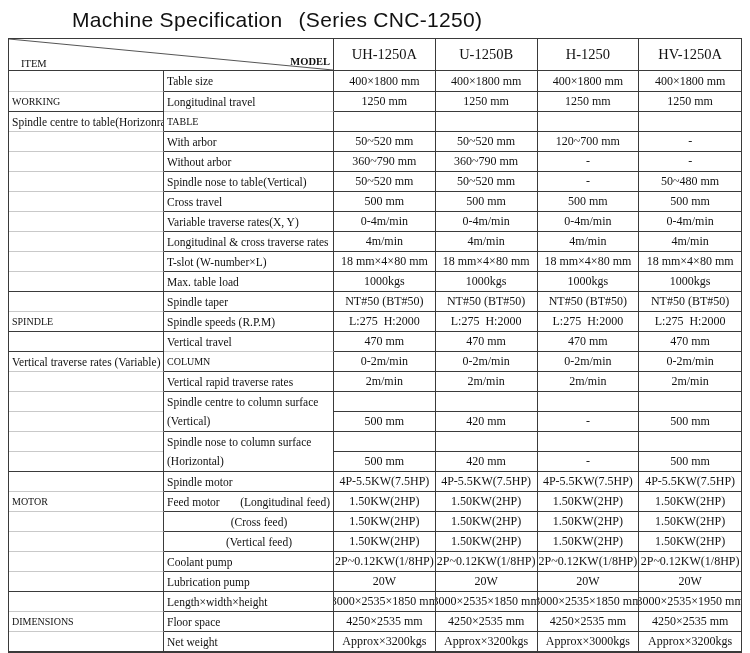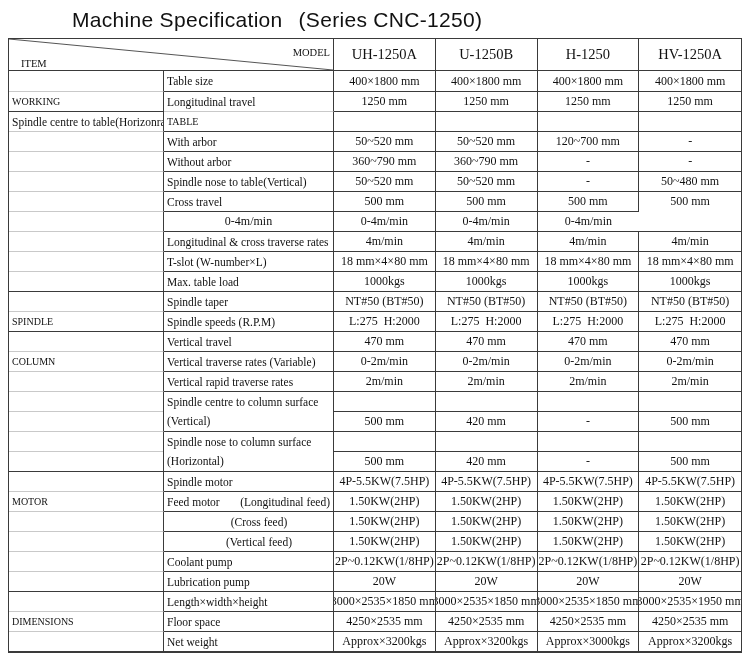--- a/index.html
+++ b/index.html
@@ -17,21 +17,21 @@
 
   .tbl{
     width:732px;margin-left:8px;
     border:1px solid #3a3a3a;border-bottom-width:2px;
     background:#fff;
   }
   .hdr,.row{display:grid;grid-template-columns:155px 170px 1fr 1fr 1fr 1fr;}
   .hdr{height:31px;border-bottom:1px solid #3a3a3a;}
   .diag{grid-column:1/3;position:relative;border-right:1px solid #3a3a3a;}
   .diag svg{position:absolute;left:0;top:0;width:100%;height:100%;display:block;}
-  .diag .model{position:absolute;top:8px;right:3px;font-size:10.5px;}
+  .diag .model{position:absolute;top:17px;right:3px;font-size:10.5px;font-weight:bold;}
   .diag .item{position:absolute;bottom:1px;left:12px;font-size:10.5px;}
   .mcol{
     display:flex;align-items:center;justify-content:center;
     font-size:14.5px;border-right:1px solid #3a3a3a;white-space:nowrap;
   }
   .hdr .mcol:last-child{border-right:none;}
 
   .row{height:20px;}
   .row.dbl{height:40px;}
   .c{
@@ -128,20 +128,21 @@
       <div class="row">
         <div class="c c-item"><span></span></div>
         <div class="c c-label"><span class="lab-main">Cross travel</span></div>
         <div class="c c-val">500 mm</div>
         <div class="c c-val">500 mm</div>
         <div class="c c-val">500 mm</div>
         <div class="c c-val">500 mm</div>
       </div>
       <div class="row">
         <div class="c c-item"><span></span></div>
+        <div class="c c-label"><span class="lab-main">Variable traverse rates(X, Y)</span></div>
         <div class="c c-val">0-4m/min</div>
         <div class="c c-val">0-4m/min</div>
         <div class="c c-val">0-4m/min</div>
         <div class="c c-val">0-4m/min</div>
       </div>
       <div class="row">
         <div class="c c-item"><span></span></div>
         <div class="c c-label"><span class="lab-main">Longitudinal &amp; cross traverse rates</span></div>
         <div class="c c-val">4m/min</div>
         <div class="c c-val">4m/min</div>
@@ -182,22 +183,22 @@
       </div>
       <div class="row sec">
         <div class="c c-item"><span></span></div>
         <div class="c c-label"><span class="lab-main">Vertical travel</span></div>
         <div class="c c-val">470 mm</div>
         <div class="c c-val">470 mm</div>
         <div class="c c-val">470 mm</div>
         <div class="c c-val">470 mm</div>
       </div>
       <div class="row">
+        <div class="c c-label"><span class="lab-main">Vertical traverse rates (Variable)</span></div>
         <div class="c c-item"><span>COLUMN</span></div>
-        <div class="c c-label"><span class="lab-main">Vertical traverse rates (Variable)</span></div>
         <div class="c c-val">0-2m/min</div>
         <div class="c c-val">0-2m/min</div>
         <div class="c c-val">0-2m/min</div>
         <div class="c c-val">0-2m/min</div>
       </div>
       <div class="row">
         <div class="c c-item"><span></span></div>
         <div class="c c-label"><span class="lab-main">Vertical rapid traverse rates</span></div>
         <div class="c c-val">2m/min</div>
         <div class="c c-val">2m/min</div>

